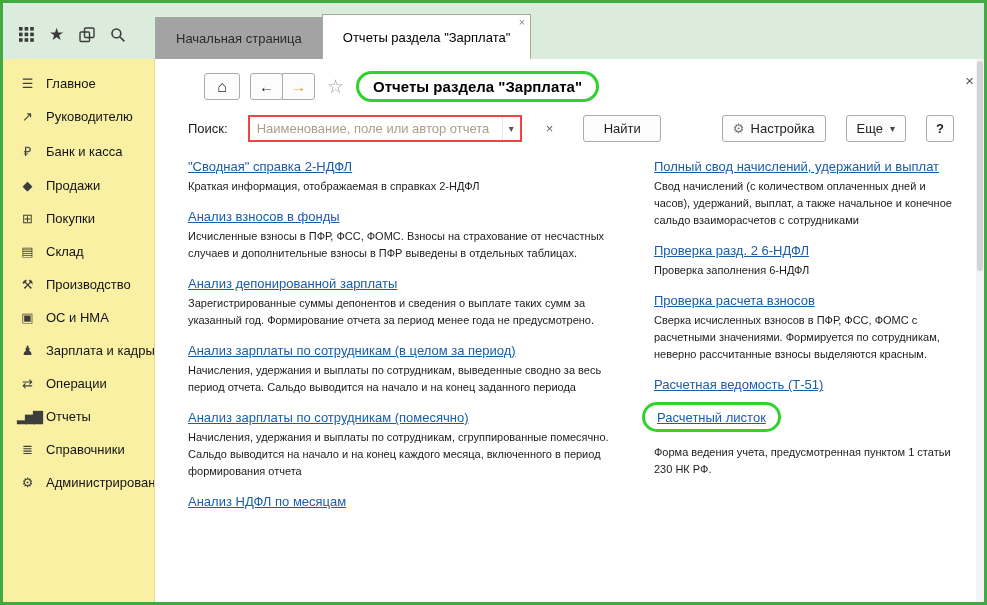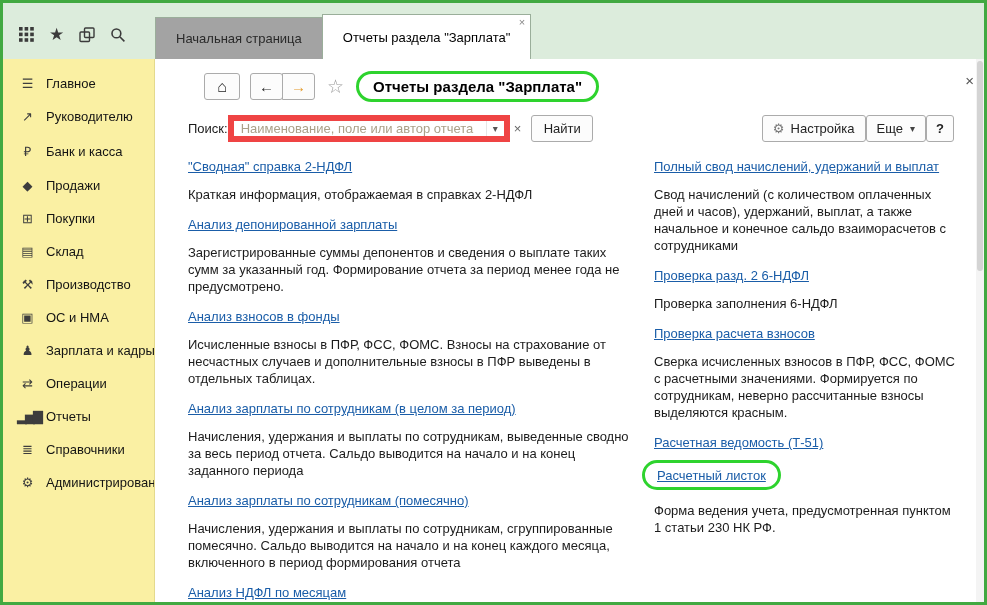--- a/index.html
+++ b/index.html
@@ -103,57 +103,57 @@
   .btn-forward span { color: #e39b2d; font-weight: bold; }
   .fav-star { color: #9a9a9a; font-size: 19px; margin: 0 2px; cursor: pointer; }
   .title-highlight {
     border: 3px solid #2ed32e; border-radius: 17px;
     padding: 4px 14px;
     font-size: 15px; font-weight: bold; color: #000;
     white-space: nowrap;
   }
 
   
-  .search-row { display: flex; align-items: center; gap: 0; margin-top: 13px; flex: 0 0 auto; }
+  .search-row { display: flex; align-items: center; gap: 20px; margin-top: 13px; flex: 0 0 auto; }
   .search-label { font-size: 13px; color: #1a1a1a; }
   .combo {
     display: inline-flex; align-items: stretch;
-    border: 6px solid #ef4444; background: #fff; height: 27px;
+    border: 2px solid #ef4444; background: #fff; height: 27px;
   }
   .combo input {
     border: none; outline: none; width: 252px;
     font-size: 13px; padding: 0 7px; color: #333;
     font-family: "Liberation Sans", sans-serif;
   }
   .combo input::placeholder { color: #aaa089; opacity: 1; }
   .combo-arrow {
     width: 18px; display: flex; align-items: center; justify-content: center;
     color: #555; font-size: 10px; cursor: pointer; border-left: 1px solid #e6e6e6;
   }
   .combo-clear {
     border: none; background: none; color: #666;
     font-size: 13px; cursor: pointer; padding: 0 4px;
     font-family: inherit;
   }
-  .btn-find { margin-left: 6px; width: 62px; }
+  .btn-find { margin-left: 6px; width: 78px; }
   .search-spacer { flex: 1; }
   .btn-settings .ico { color: #777; margin-right: 6px; font-size: 13px; }
   .btn-more .caret { margin-left: 7px; font-size: 10px; color: #444; }
   .btn-help { width: 28px; font-weight: bold; margin-right: 10px; }
 
   
   .reports { display: flex; gap: 24px; margin-top: 15px; flex: 1; overflow: hidden; }
   .col-left { width: 442px; flex: 0 0 442px; }
   .col-right { flex: 1; min-width: 0; padding-right: 6px; }
   .report { margin-bottom: 12px; }
   .rlink {
     color: #1a5da8; font-size: 13px; line-height: 17px;
     text-decoration: underline; cursor: pointer;
   }
-  .desc { font-size: 13px; color: #1c1c1c; line-height: 17px; margin-top: 11px; }
+  .desc { font-size: 11px; color: #1c1c1c; line-height: 17px; margin-top: 3px; }
   .desc:empty { display: none; }
   .link-highlight {
     display: inline-block;
     border: 3px solid #2ed32e; border-radius: 15px;
     padding: 3px 12px; margin: -3px 0 0 -12px;
   }
 
   
   .scrollbar {
     position: absolute; top: 0; right: 0; bottom: 0;
@@ -308,26 +308,26 @@
         <button class="btn btn-help">?</button>
       </div>
 
       <div class="reports">
         <div class="col-left">
           <div class="report">
             <a class="rlink">"Сводная" справка 2-НДФЛ</a>
             <div class="desc">Краткая информация, отображаемая в справках 2-НДФЛ</div>
           </div>
           <div class="report">
+            <a class="rlink">Анализ взносов в фонды</a>
+            <div class="desc">Исчисленные взносы в ПФР, ФСС, ФОМС. Взносы на страхование от несчастных случаев и дополнительные взносы в ПФР выведены в отдельных таблицах.</div>
+          </div>
+          <div class="report">
             <a class="rlink">Анализ депонированной зарплаты</a>
             <div class="desc">Зарегистрированные суммы депонентов и сведения о выплате таких сумм за указанный год. Формирование отчета за период менее года не предусмотрено.</div>
-          </div>
-          <div class="report">
-            <a class="rlink">Анализ взносов в фонды</a>
-            <div class="desc">Исчисленные взносы в ПФР, ФСС, ФОМС. Взносы на страхование от несчастных случаев и дополнительные взносы в ПФР выведены в отдельных таблицах.</div>
           </div>
           <div class="report">
             <a class="rlink">Анализ зарплаты по сотрудникам (в целом за период)</a>
             <div class="desc">Начисления, удержания и выплаты по сотрудникам, выведенные сводно за весь период отчета. Сальдо выводится на начало и на конец заданного периода</div>
           </div>
           <div class="report">
             <a class="rlink">Анализ зарплаты по сотрудникам (помесячно)</a>
             <div class="desc">Начисления, удержания и выплаты по сотрудникам, сгруппированные помесячно. Сальдо выводится на начало и на конец каждого месяца, включенного в период формирования отчета</div>
           </div>
           <div class="report">

